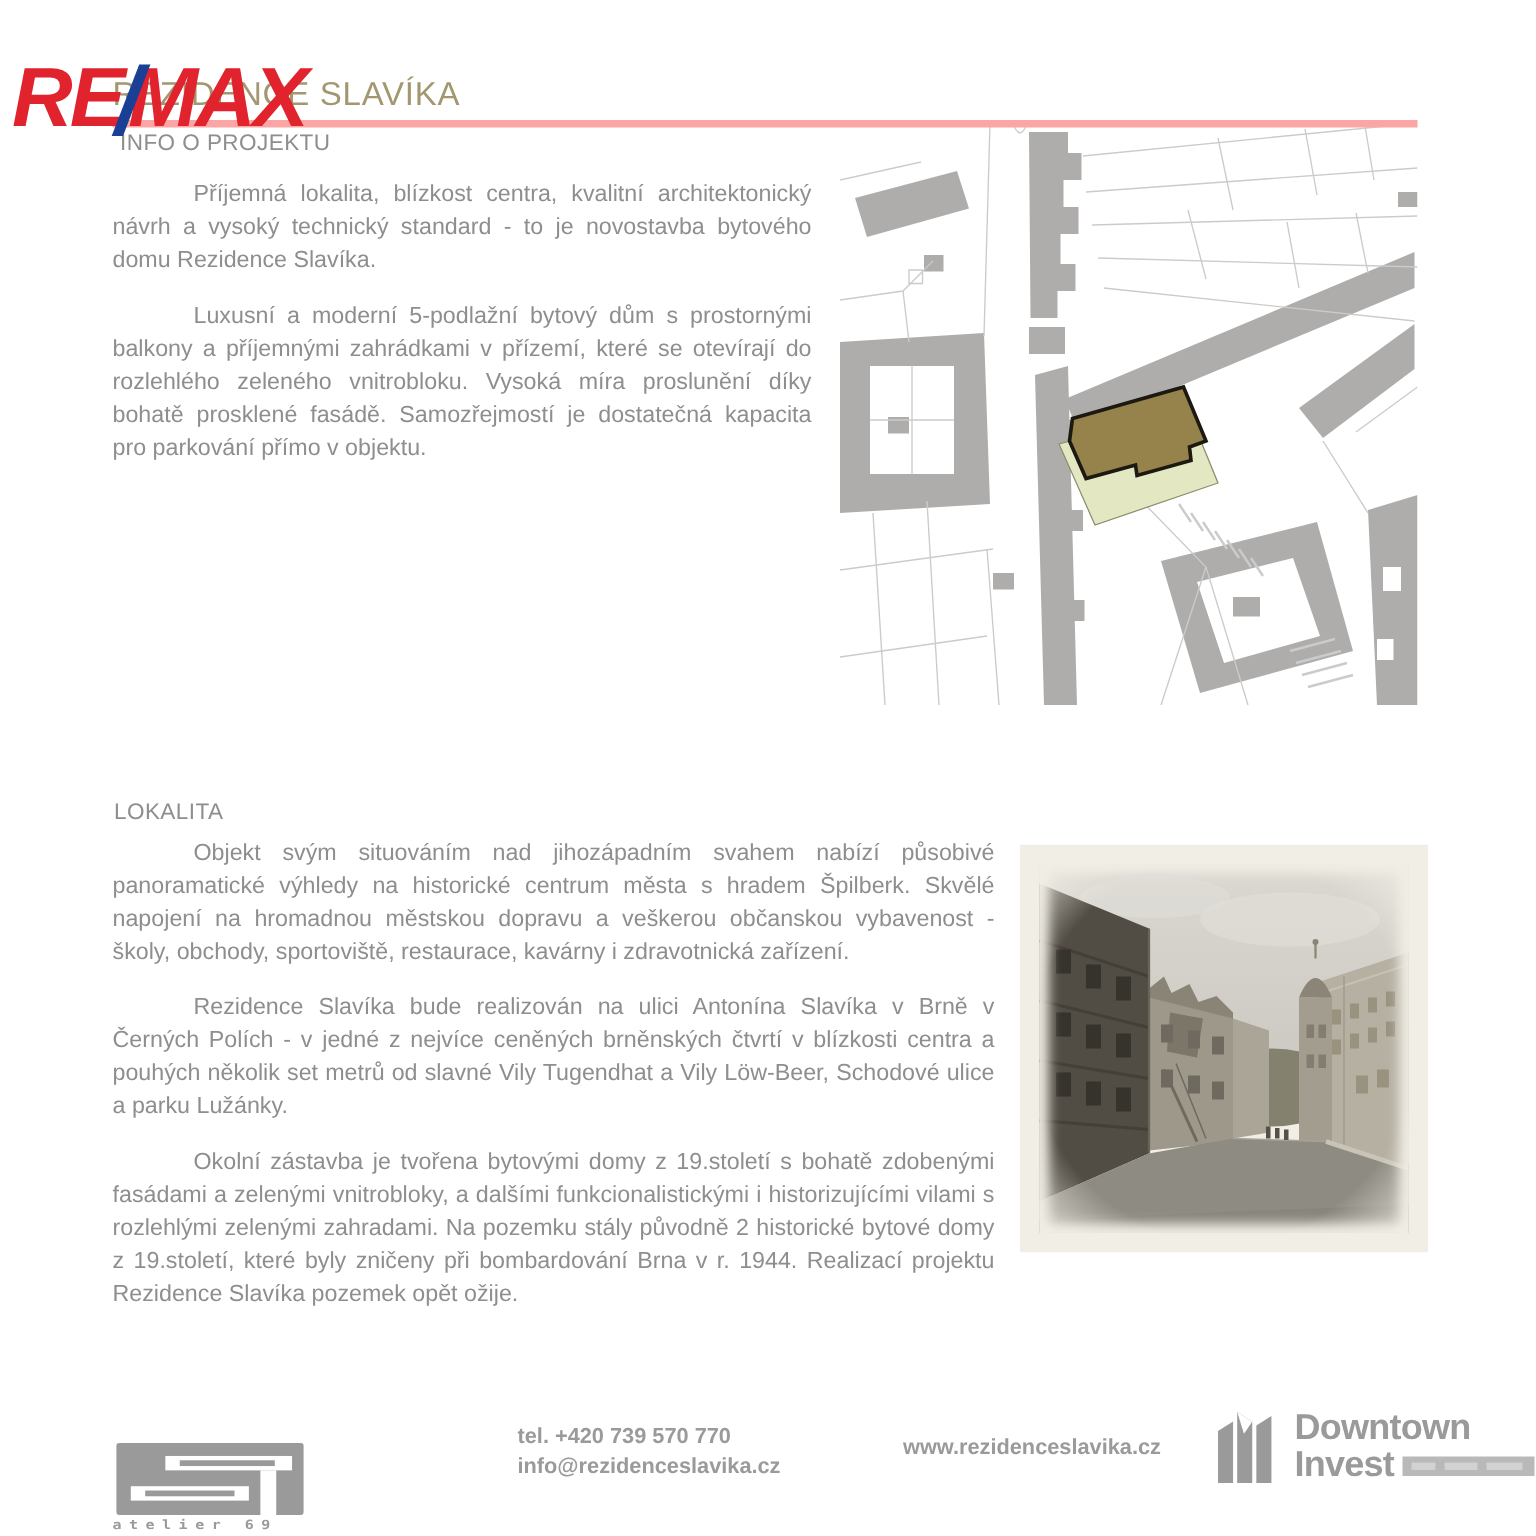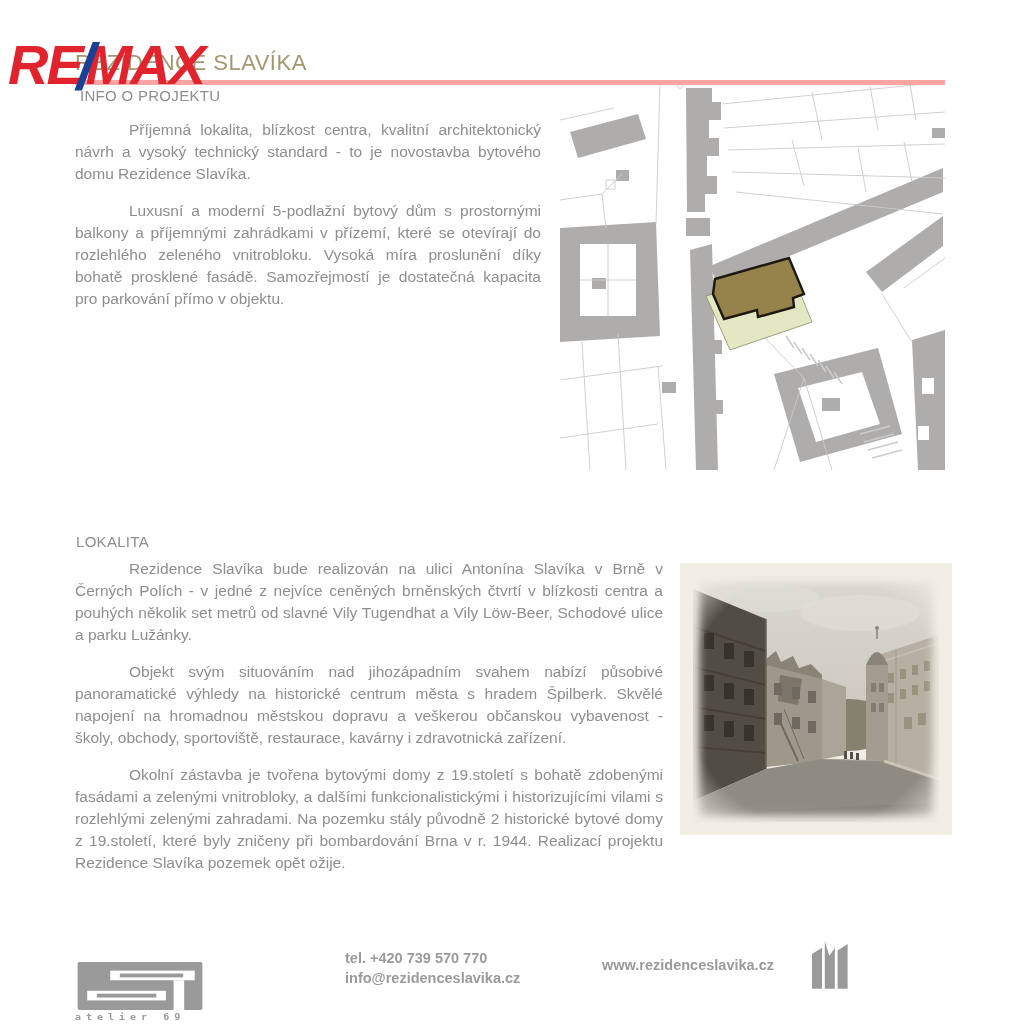--- a/index.html
+++ b/index.html
@@ -146,22 +146,22 @@
           <path d="M308,368 L338,360"></path>
           <path d="M312,376 L342,368"></path>
       </g>
       <polygon points="146,214 232,191 252,240 170,268" style="fill:var(--site-parcel-green)" stroke="#8a8a6a" stroke-width="0.8"></polygon>
       <polygon points="155,197 229,176 244,212 233,216 234,225 198,235 197,228 164,237 153,212" style="fill:var(--site-brown)" stroke="#1c1911" stroke-width="2.4" stroke-linejoin="miter"></polygon>
     </svg>
   </div>
 
   <div class="section-heading heading-lokalita">LOKALITA</div>
   <div class="lokalita-text">
+    <p class="body">Objekt svým situováním nad jihozápadním svahem nabízí působivé panoramatické výhledy na historické centrum města s hradem Špilberk. Skvělé napojení na hromadnou městskou dopravu a veškerou občanskou vybavenost - školy, obchody, sportoviště, restaurace, kavárny i zdravotnická zařízení.</p>
     <p class="body">Rezidence Slavíka bude realizován na ulici Antonína Slavíka v Brně v Černých Polích - v jedné z nejvíce ceněných brněnských čtvrtí v blízkosti centra a pouhých několik set metrů od slavné Vily Tugendhat a Vily Löw-Beer, Schodové ulice a parku Lužánky.</p>
-    <p class="body">Objekt svým situováním nad jihozápadním svahem nabízí působivé panoramatické výhledy na historické centrum města s hradem Špilberk. Skvělé napojení na hromadnou městskou dopravu a veškerou občanskou vybavenost - školy, obchody, sportoviště, restaurace, kavárny i zdravotnická zařízení.</p>
     <p class="body">Okolní zástavba je tvořena bytovými domy z 19.století s bohatě zdobenými fasádami a zelenými vnitrobloky, a dalšími funkcionalistickými i historizujícími vilami s rozlehlými zelenými zahradami. Na pozemku stály původně 2 historické bytové domy z 19.století, které byly zničeny při bombardování Brna v r. 1944. Realizací projektu Rezidence Slavíka pozemek opět ožije.</p>
   </div>
 
   <div class="photo-wrap">
     <svg viewBox="0 0 272 272" xmlns="http://www.w3.org/2000/svg">
       <defs>
         <linearGradient id="sky" x1="0" y1="0" x2="0" y2="1">
           <stop offset="0" stop-color="#dad8d1"></stop>
             <stop offset="1" stop-color="#c8c6bf"></stop>
         </linearGradient>
@@ -284,15 +284,26 @@
     <div class="dt-icon">
       <svg viewBox="0 0 46 52" xmlns="http://www.w3.org/2000/svg">
         <g style="fill:var(--logo-gray)">
           <polygon points="0,14 11,7 11,52 0,52"></polygon>
           <polygon points="14,0 25,7 25,52 14,52"></polygon>
           <polygon points="28,10 39,3 39,52 28,52"></polygon>
         </g>
         <polygon points="14,0 25,7 19,16" fill="#ffffff"></polygon>
       </svg>
     </div>
+    <div class="dt-text">
+      <div class="dt-line1">Downtown</div>
+      <div class="dt-line2-row">
+        <span class="dt-line2">Invest</span>
+        <span class="dt-bar">
+            <span></span>
+            <span></span>
+            <span></span>
+          </span>
+      </div>
+    </div>
   </div>
 
 </div>
 
 </body></html>

